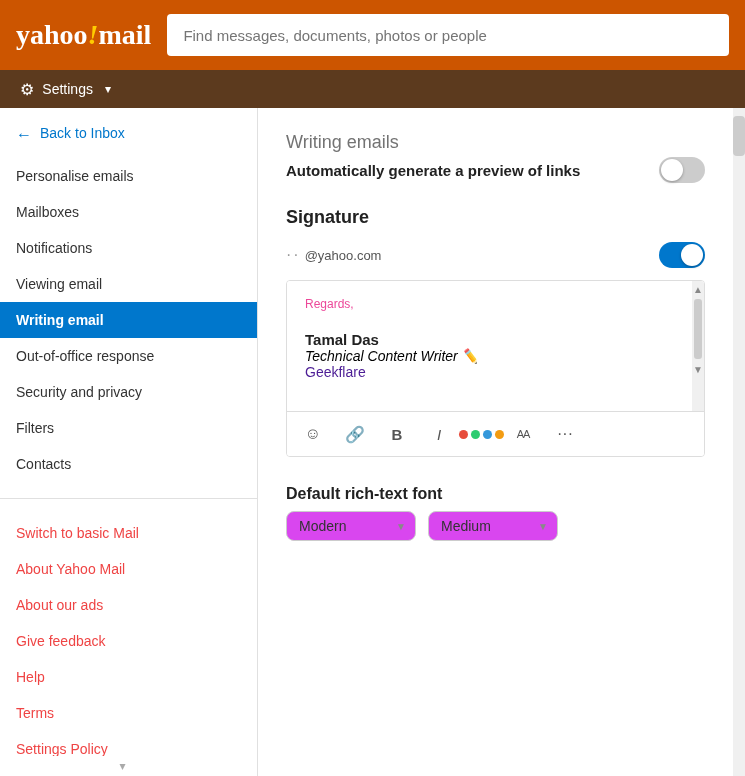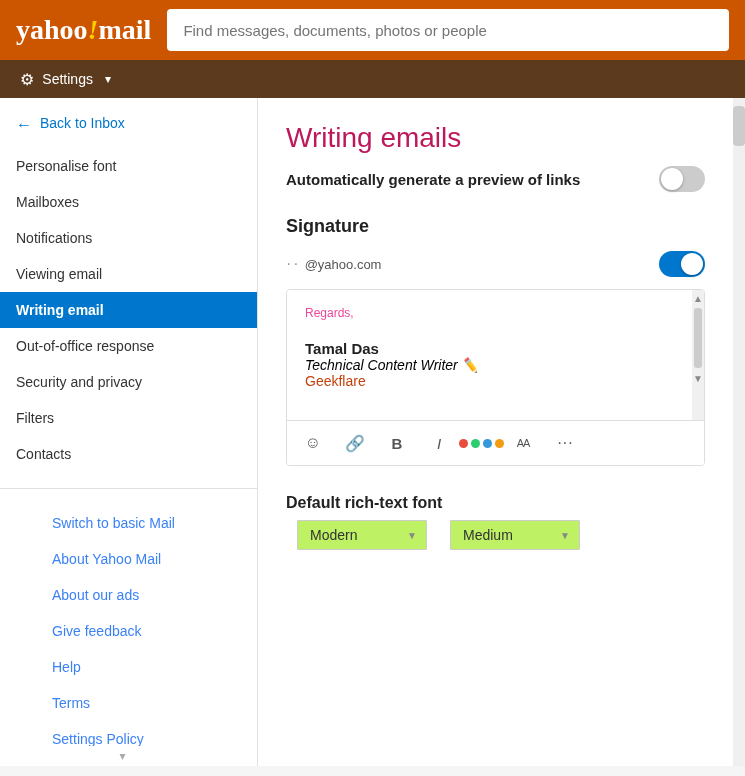--- a/index.html
+++ b/index.html
@@ -1,21 +1,21 @@
 <!DOCTYPE html>
 <html><head>
   <meta charset="utf-8">
   <style>
     * { box-sizing: border-box; margin: 0; padding: 0; }
     body { font-family: Arial, sans-serif; font-size: 14px; background: #f5f5f5; width: 745px; height: 776px; overflow: hidden; }
 
     
     .header {
       background: #cc5500;
-      height: 60px;
+      height: 70px;
       display: flex;
       align-items: center;
       padding: 0 16px;
     }
     .logo {
       color: white;
       font-size: 28px;
       font-weight: bold;
       font-family: Georgia, serif;
       margin-right: 16px;
@@ -90,21 +90,21 @@
     .sidebar-item.active {
       background: #0077cc;
       color: white;
       font-weight: bold;
     }
     .sidebar-divider {
       height: 1px;
       background: #e0e0e0;
       margin: 12px 0;
     }
-    .sidebar-item.muted { color: #3b82f6; margin-left: 36px; }
+    .sidebar-item.muted { color: #ef4444; }
 
     
     .content {
       flex: 1;
       padding: 24px 28px;
       overflow-y: auto;
       position: relative;
     }
     .content-scrollbar {
       width: 12px;
@@ -114,24 +114,24 @@
     .content-scrollbar-thumb {
       width: 12px;
       height: 40px;
       background: #ccc;
       border-radius: 4px;
       position: absolute;
       top: 8px;
     }
 
     .page-title {
-      font-size: 28px;
+      font-size: 18px;
       font-weight: normal;
-      color: #be185d;
-      margin-bottom: 12px;
+      color: #737373;
+      margin-bottom: 4px;
     }
     .page-subtitle {
       color: #cc5500;
       font-size: 13px;
       margin-bottom: 24px;
     }
 
     
     .setting-row {
       display: flex;
@@ -236,21 +236,21 @@
       flex: 1;
       margin: 2px;
       background: #ccc;
       border-radius: 3px;
       max-height: 60px;
     }
 
     .sig-text { font-size: 12px; color: #ec4899; margin-bottom: 4px; }
     .sig-name { font-size: 15px; font-weight: bold; color: #222; }
     .sig-role { font-style: italic; color: #000000; font-size: 14px; }
-    .sig-link { color: #c2410c; text-decoration: none; font-size: 14px; }
+    .sig-link { color: #4c1d95; text-decoration: none; font-size: 14px; }
 
     
     .sig-toolbar {
       border-top: 1px solid #ddd;
       padding: 8px 12px;
       display: flex;
       align-items: center;
       gap: 14px;
       background: white;
     }
@@ -294,30 +294,29 @@
       font-weight: bold;
       color: #222;
       margin-bottom: 8px;
     }
     .font-dropdowns {
       display: flex;
       gap: 12px;
     }
     .font-select {
       border: 1px solid #ccc;
-      border-radius: 1px;
+      border-radius: 8px;
       padding: 6px 30px 6px 12px;
       font-size: 14px;
       color: #333;
-      background: #bef264;
+      background: #d946ef;
       appearance: none;
       cursor: pointer;
       min-width: 130px;
       position: relative;
-      margin-left: 11px;
     }
     .select-wrapper {
       position: relative;
       display: inline-block;
     }
     .select-wrapper::after {
       content: '▼';
       position: absolute;
       right: 10px;
       top: 50%;
@@ -346,21 +345,21 @@
 <div class="main">
 
   <div class="sidebar">
 
     <div class="back-to-inbox">
       <span class="back-arrow">←</span>
       <span>Back to Inbox</span>
     </div>
 
     <div class="sidebar-nav">
-      <div class="sidebar-item">Personalise font</div>
+      <div class="sidebar-item">Personalise emails</div>
       <div class="sidebar-item">Mailboxes</div>
       <div class="sidebar-item">Notifications</div>
       <div class="sidebar-item">Viewing email</div>
       <div class="sidebar-item active">Writing email</div>
       <div class="sidebar-item">Out-of-office response</div>
       <div class="sidebar-item">Security and privacy</div>
       <div class="sidebar-item">Filters</div>
       <div class="sidebar-item">Contacts</div>
     </div>
 

